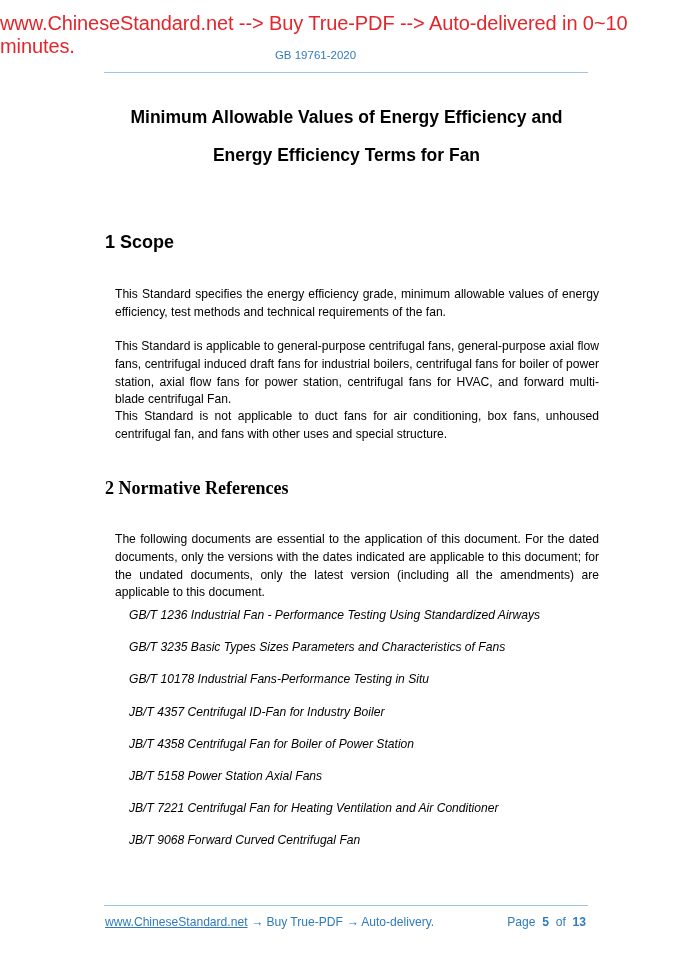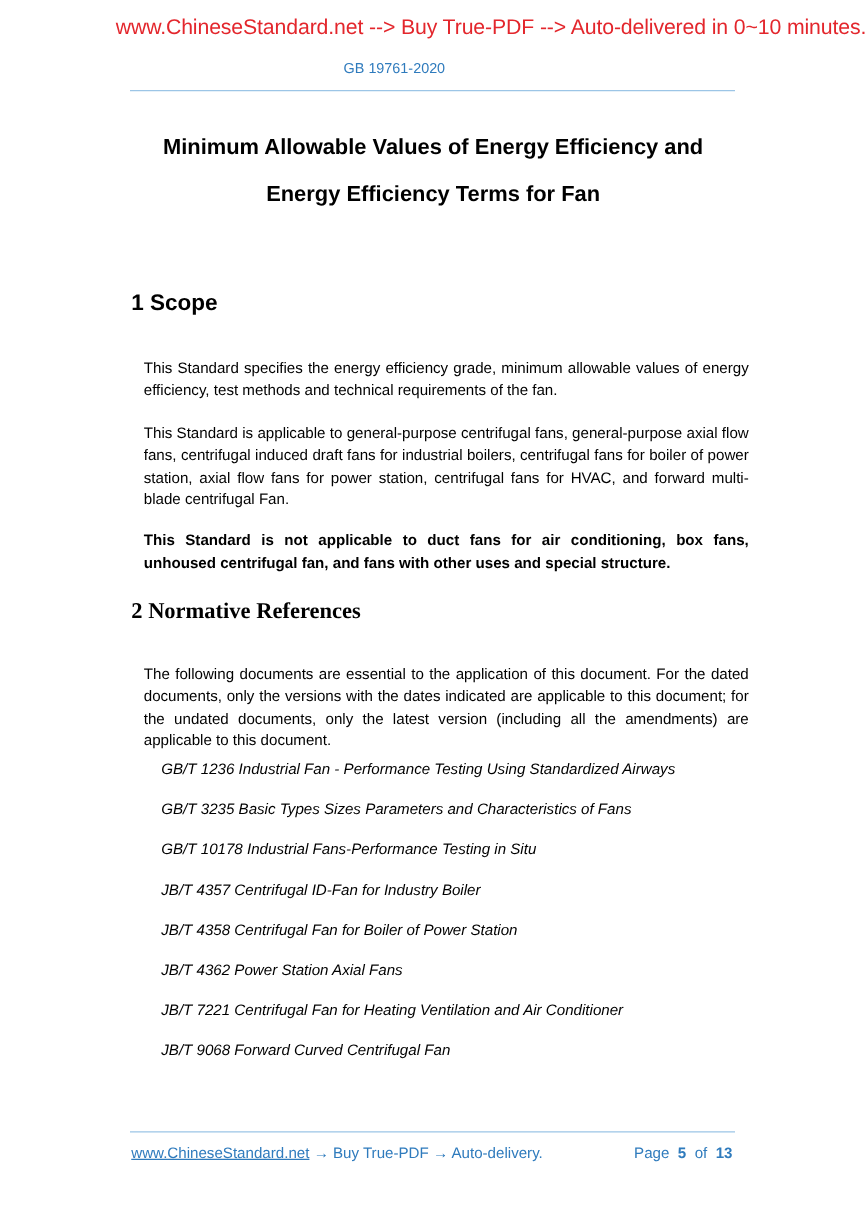--- a/index.html
+++ b/index.html
@@ -13,22 +13,22 @@
       position: relative;
       overflow: hidden;
       font-family: "Liberation Sans", sans-serif;
       color: #000000;
     }
     .promo-banner {
       position: absolute;
       top: 12px;
       left: 0;
       width: 693px;
-      text-align: right;
-      font-size: 17px;
+      text-align: left;
+      font-size: 20px;
       color: #e3262c;
       letter-spacing: -0.1px;
     }
     .doc-code {
       position: absolute;
       top: 49px;
       left: 0;
       width: 631px;
       text-align: center;
       font-size: 11.5px;
@@ -109,32 +109,32 @@
 <div class="header-rule"></div>
 
 <div class="doc-title">
   <div>Minimum Allowable Values of Energy Efficiency and</div>
   <div>Energy Efficiency Terms for Fan</div>
 </div>
 
 <h2 class="content section-heading" style="top:232px;">1 Scope</h2>
 <p class="content para" style="top:276px;">This Standard specifies the energy efficiency grade, minimum allowable values of energy efficiency, test methods and technical requirements of the fan.</p>
 <p class="content para" style="top:328px;">This Standard is applicable to general-purpose centrifugal fans, general-purpose axial flow fans, centrifugal induced draft fans for industrial boilers, centrifugal fans for boiler of power station, axial flow fans for power station, centrifugal fans for HVAC, and forward multi-blade centrifugal Fan.</p>
-<p class="content para" style="top:414px;font-weight:bold;">This Standard is not applicable to duct fans for air conditioning, box fans, unhoused centrifugal fan, and fans with other uses and special structure.</p>
+<p class="content para" style="top:398px;">This Standard is not applicable to duct fans for air conditioning, box fans, unhoused centrifugal fan, and fans with other uses and special structure.</p>
 
 <h2 class="content section-heading" style="top:478px;font-family:Liberation Serif, serif;">2 Normative References</h2>
 <p class="content para" style="top:521px;">The following documents are essential to the application of this document. For the dated documents, only the versions with the dates indicated are applicable to this document; for the undated documents, only the latest version (including all the amendments) are applicable to this document.</p>
 
 <div class="ref-list" style="top:607px;font-style:italic;">
   <div class="ref-item">GB/T 1236 Industrial Fan - Performance Testing Using Standardized Airways</div>
   <div class="ref-item">GB/T 3235 Basic Types Sizes Parameters and Characteristics of Fans</div>
   <div class="ref-item">GB/T 10178 Industrial Fans-Performance Testing in Situ</div>
   <div class="ref-item">JB/T 4357 Centrifugal ID-Fan for Industry Boiler</div>
   <div class="ref-item">JB/T 4358 Centrifugal Fan for Boiler of Power Station</div>
-  <div class="ref-item">JB/T 4362 Power Station Axial Fans</div>
+  <div class="ref-item">JB/T 5158 Power Station Axial Fans</div>
   <div class="ref-item">JB/T 7221 Centrifugal Fan for Heating Ventilation and Air Conditioner</div>
   <div class="ref-item">JB/T 9068 Forward Curved Centrifugal Fan</div>
 </div>
 
 <div class="footer-rule"></div>
 <div class="footer">
   <span class="footer-left">
     <a class="footer-link">www.ChineseStandard.net</a>
     <span>→</span>
     <span>Buy True-PDF</span>

